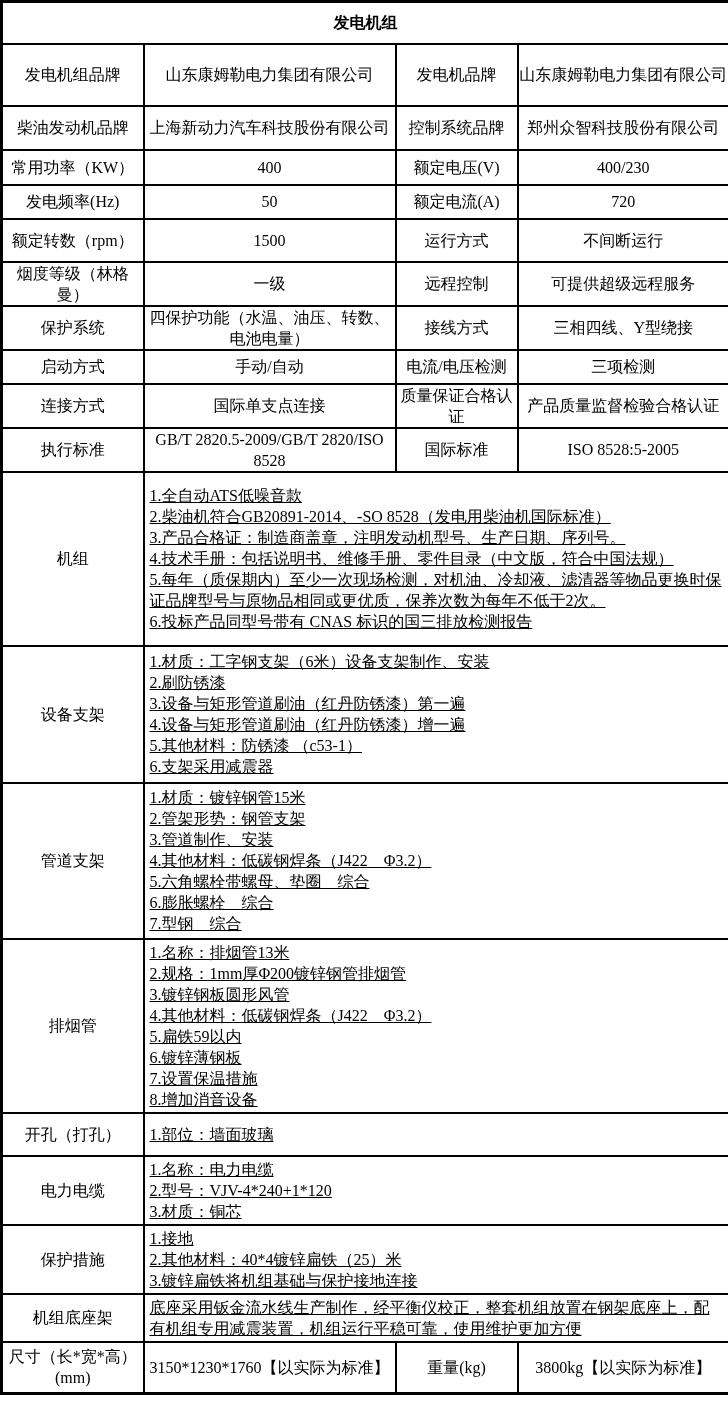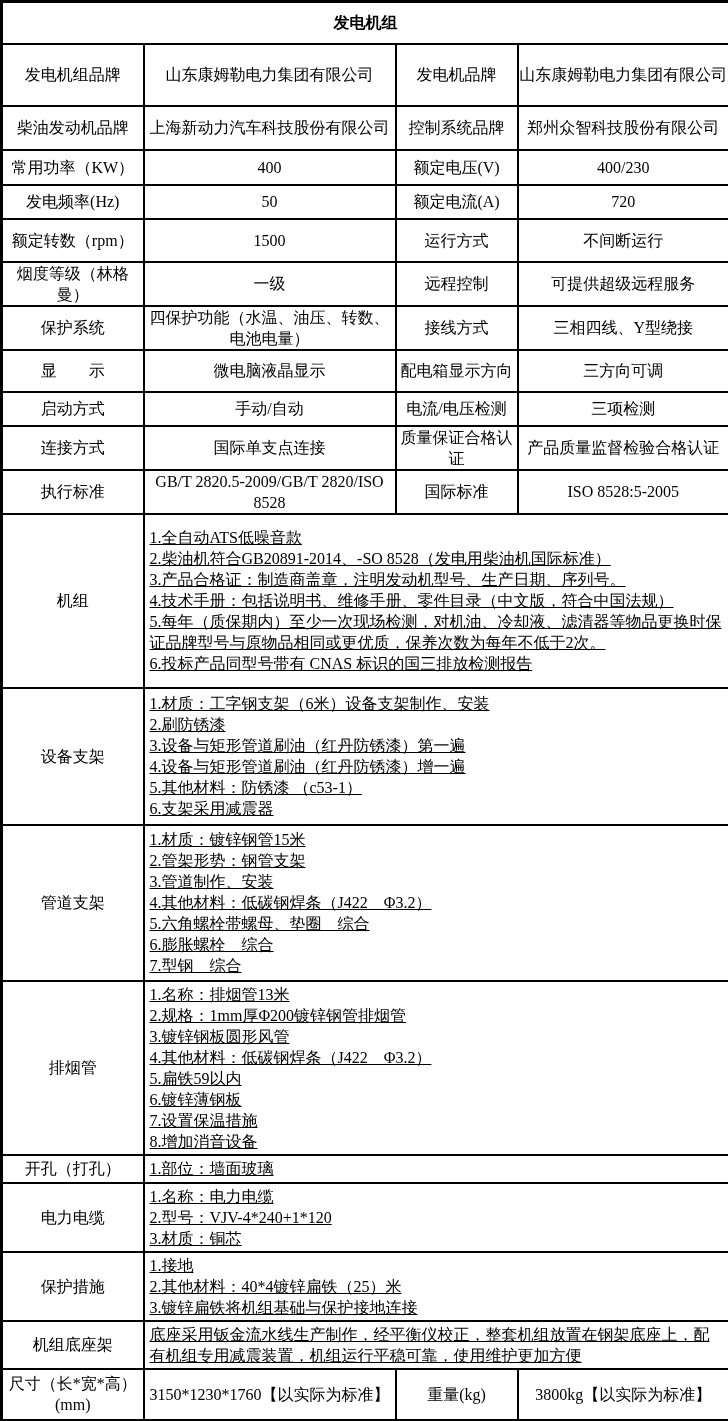--- a/index.html
+++ b/index.html
@@ -100,26 +100,20 @@
     <td class="lbl">烟度等级（林格曼）</td>
     <td class="val">一级</td>
     <td class="lbl">远程控制</td>
     <td class="val2">可提供超级远程服务</td>
   </tr>
   <tr style="height:43px">
     <td class="lbl">保护系统</td>
     <td class="val">四保护功能（水温、油压、转数、电池电量）</td>
     <td class="lbl">接线方式</td>
     <td class="val2">三相四线、Y型绕接</td>
-  </tr>
-  <tr style="height:42px">
-    <td class="lbl">显　　示</td>
-    <td class="val">微电脑液晶显示</td>
-    <td class="lbl">配电箱显示方向</td>
-    <td class="val2">三方向可调</td>
   </tr>
   <tr style="height:34px">
     <td class="lbl">启动方式</td>
     <td class="val">手动/自动</td>
     <td class="lbl">电流/电压检测</td>
     <td class="val2">三项检测</td>
   </tr>
   <tr style="height:36px">
     <td class="lbl">连接方式</td>
     <td class="val">国际单支点连接</td>
@@ -165,21 +159,21 @@
     <td class="lbl">排烟管</td>
     <td class="body" colspan="3">1.名称：排烟管13米
 2.规格：1mm厚Φ200镀锌钢管排烟管
 3.镀锌钢板圆形风管
 4.其他材料：低碳钢焊条（J422　Φ3.2）
 5.扁铁59以内
 6.镀锌薄钢板
 7.设置保温措施
 8.增加消音设备</td>
   </tr>
-  <tr style="height:28px">
+  <tr style="height:43px">
     <td class="lbl">开孔（打孔）</td>
     <td class="body" colspan="3">1.部位：墙面玻璃</td>
   </tr>
   <tr style="height:69px">
     <td class="lbl">电力电缆</td>
     <td class="body" colspan="3">1.名称：电力电缆
 2.型号：VJV-4*240+1*120
 3.材质：铜芯</td>
   </tr>
   <tr style="height:67px">

